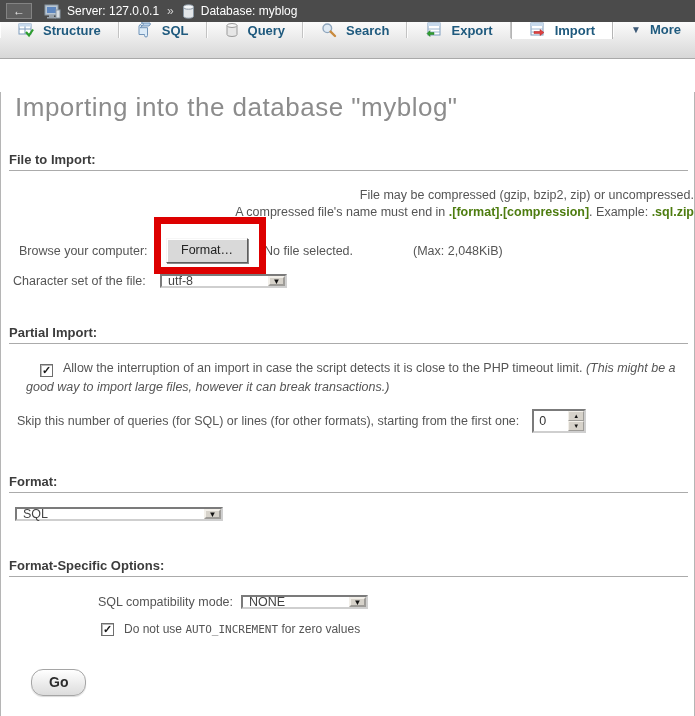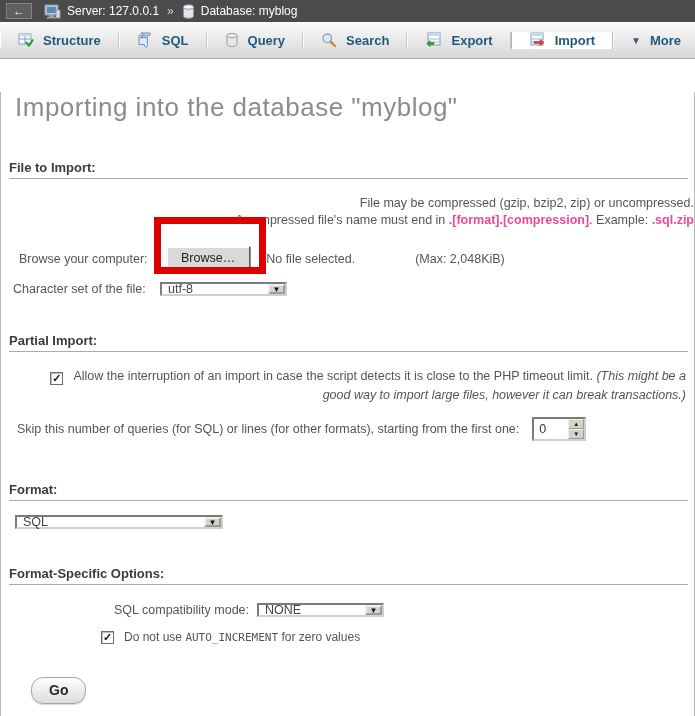--- a/index.html
+++ b/index.html
@@ -17,21 +17,21 @@
     width:26px; height:16px; background:#5f5f5f; border:1px solid #838383;
     display:inline-flex; align-items:center; justify-content:center;
     color:#e8e8e8; font-size:12px; line-height:1; cursor:pointer; margin-right:6px;
   }
   .topbar .crumb { color:#fff; }
   .topbar .sep { color:#cfcfcf; margin:0 2px; }
   .topbar svg { display:block; }
 
   
   .tabbar {
-    height:37px; display:flex; align-items:center;
+    height:37px; display:flex; align-items:flex-start;
     background:linear-gradient(#fbfbfb, #d7d7d7);
     border-bottom:1px solid #a9a9a9;
   }
   .tab {
     display:flex; align-items:center; gap:9px; padding:0 17px;
     border-right:1px solid #c3c3c3; border-left:1px solid #fdfdfd;
     cursor:pointer; white-space:nowrap;
   }
   .tab .lbl { color:#1f5a7e; font-weight:bold; font-size:13px; }
   .tab.selected {
@@ -47,21 +47,21 @@
     background:#fff; color:#555; font-size:12px;
   }
   h1.title {
     margin:33px 0 0 14px; font-size:26px; font-weight:normal; color:#8c8c8c;
     letter-spacing:0.5px;
   }
   .sect {
     margin:0 6px 0 8px; padding-bottom:3px; border-bottom:1px solid #ababab;
     font-weight:bold; font-size:13px; color:#3c3c3c;
   }
-  .sect.first { margin-top:37px; }
+  .sect.first { margin-top:29px; }
   .note { margin:16px 0 0 8px; line-height:17px; color:#555; font-size:12.5px;text-align:right; }
   .row { display:flex; align-items:center; }
   .flabel { display:inline-block; width:147px; color:#555; font-size:12.5px; }
 
   
   .classic-btn {
     font-family:"Liberation Sans", sans-serif; font-size:12.5px; color:#222;
     background:#d9d9d9; padding:4px 14px 5px;
     border:1px solid; border-color:#f6f6f6 #5e5e5e #5e5e5e #f6f6f6;
     box-shadow:inset 1px 1px 0 #ffffff, 1px 1px 0 #8a8a8a;
@@ -92,32 +92,32 @@
   }
 
   
   .cbx {
     display:inline-flex; width:13px; height:13px; background:#fff;
     border:1px solid #6e6e6e; box-shadow:inset 1px 1px 0 #b9b9b9;
     align-items:center; justify-content:center;
     font-size:11px; font-weight:bold; color:#1a1a1a; line-height:1;
     cursor:pointer; flex:0 0 auto;
   }
-  .chkpara { margin:15px 8px 0 16px; line-height:19px; font-size:12.5px; color:#555;text-align:right; }
+  .chkpara { margin:15px 8px 0 25px; line-height:19px; font-size:12.5px; color:#555; }
   .chkpara .cbx { vertical-align:-2px; margin:0 10px 0 14px; }
   .chkpara .em { font-style:italic; }
 
   .skiprow { margin:12px 0 0 16px; }
   .skiprow .spinner { margin-left:13px; }
   .skip-lbl { font-size:12.5px; color:#555; }
 
   .fmt-select-row { margin:14px 0 0 14px; }
 
   .compat-row { margin:18px 0 0 97px; }
-  .compat-row .flabel { width:auto; margin-right:8px;margin-left:16px; }
+  .compat-row .flabel { width:auto; margin-right:8px; }
 
   .autoinc-row { margin:13px 0 0 100px; align-items:center; }
   .autoinc-row .cbx { margin-right:10px; }
   .mono { font-family:"DejaVu Sans Mono", monospace; font-size:11px; color:#555; }
 
   .go-btn {
     margin:33px 0 0 30px;
     font-family:"Liberation Sans", sans-serif; font-size:14px; font-weight:bold; color:#2b2b2b;
     background:linear-gradient(#ffffff, #dcdcdc);
     border:1px solid #a5a5a5; border-radius:12px; padding:4px 17px 5px;
@@ -130,21 +130,21 @@
     border:7px solid #dd0000; pointer-events:none; z-index:20;
   }
 
   .mt-file-row { margin:17px 0 0 18px; }
   .mt-charset-row { margin:11px 0 0 12px; }
   .status-text { margin-left:16px; font-size:12.5px; color:#555; }
   .max-text { margin-left:60px; font-size:12.5px; color:#555; }
   .sect.partial { margin-top:37px; }
   .sect.format-h { margin-top:41px; }
   .sect.fso { margin-top:37px; }
-  b.dk { color:#ec4899; }
+  b.dk { color:#4d7c0f; }
 </style>
 </head>
 <body>
 
 <div class="page">
 
   <div class="topbar">
     <span class="backbox">
         <span>←</span>
       </span>
@@ -237,21 +237,21 @@
 
     <p class="note">
       <span style="display:block;">File may be compressed (gzip, bzip2, zip) or uncompressed.</span>
       <span style="display:block;">
         <span>A compressed file's name must end in </span><b class="dk">.[format].[compression]</b><span>. Example: </span><b class="dk">.sql.zip</b>
       </span>
     </p>
 
     <div class="row mt-file-row">
       <span class="flabel">Browse your computer:</span>
-      <button class="classic-btn">Browse…</button>
+      <button class="classic-btn">Format…</button>
       <span class="status-text">No file selected.</span>
       <span class="max-text">(Max: 2,048KiB)</span>
     </div>
 
     <div class="row mt-charset-row">
       <span class="flabel">Character set of the file:</span>
       <span class="sel charset">
         <span class="val">utf-8</span>
         <span class="btn">▼</span>
       </span>

